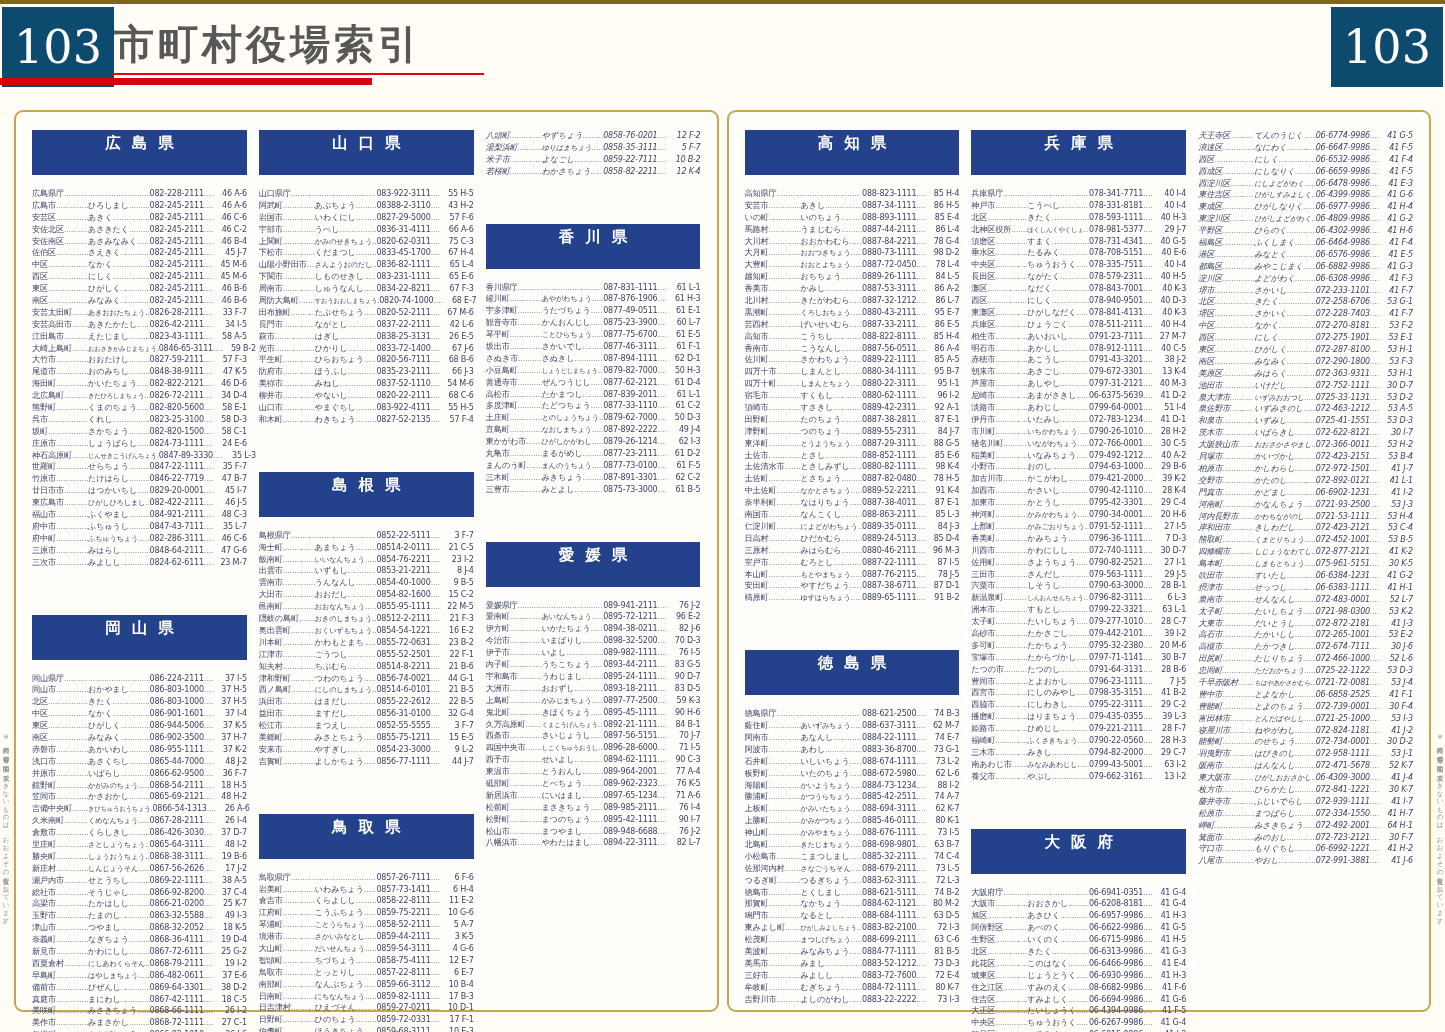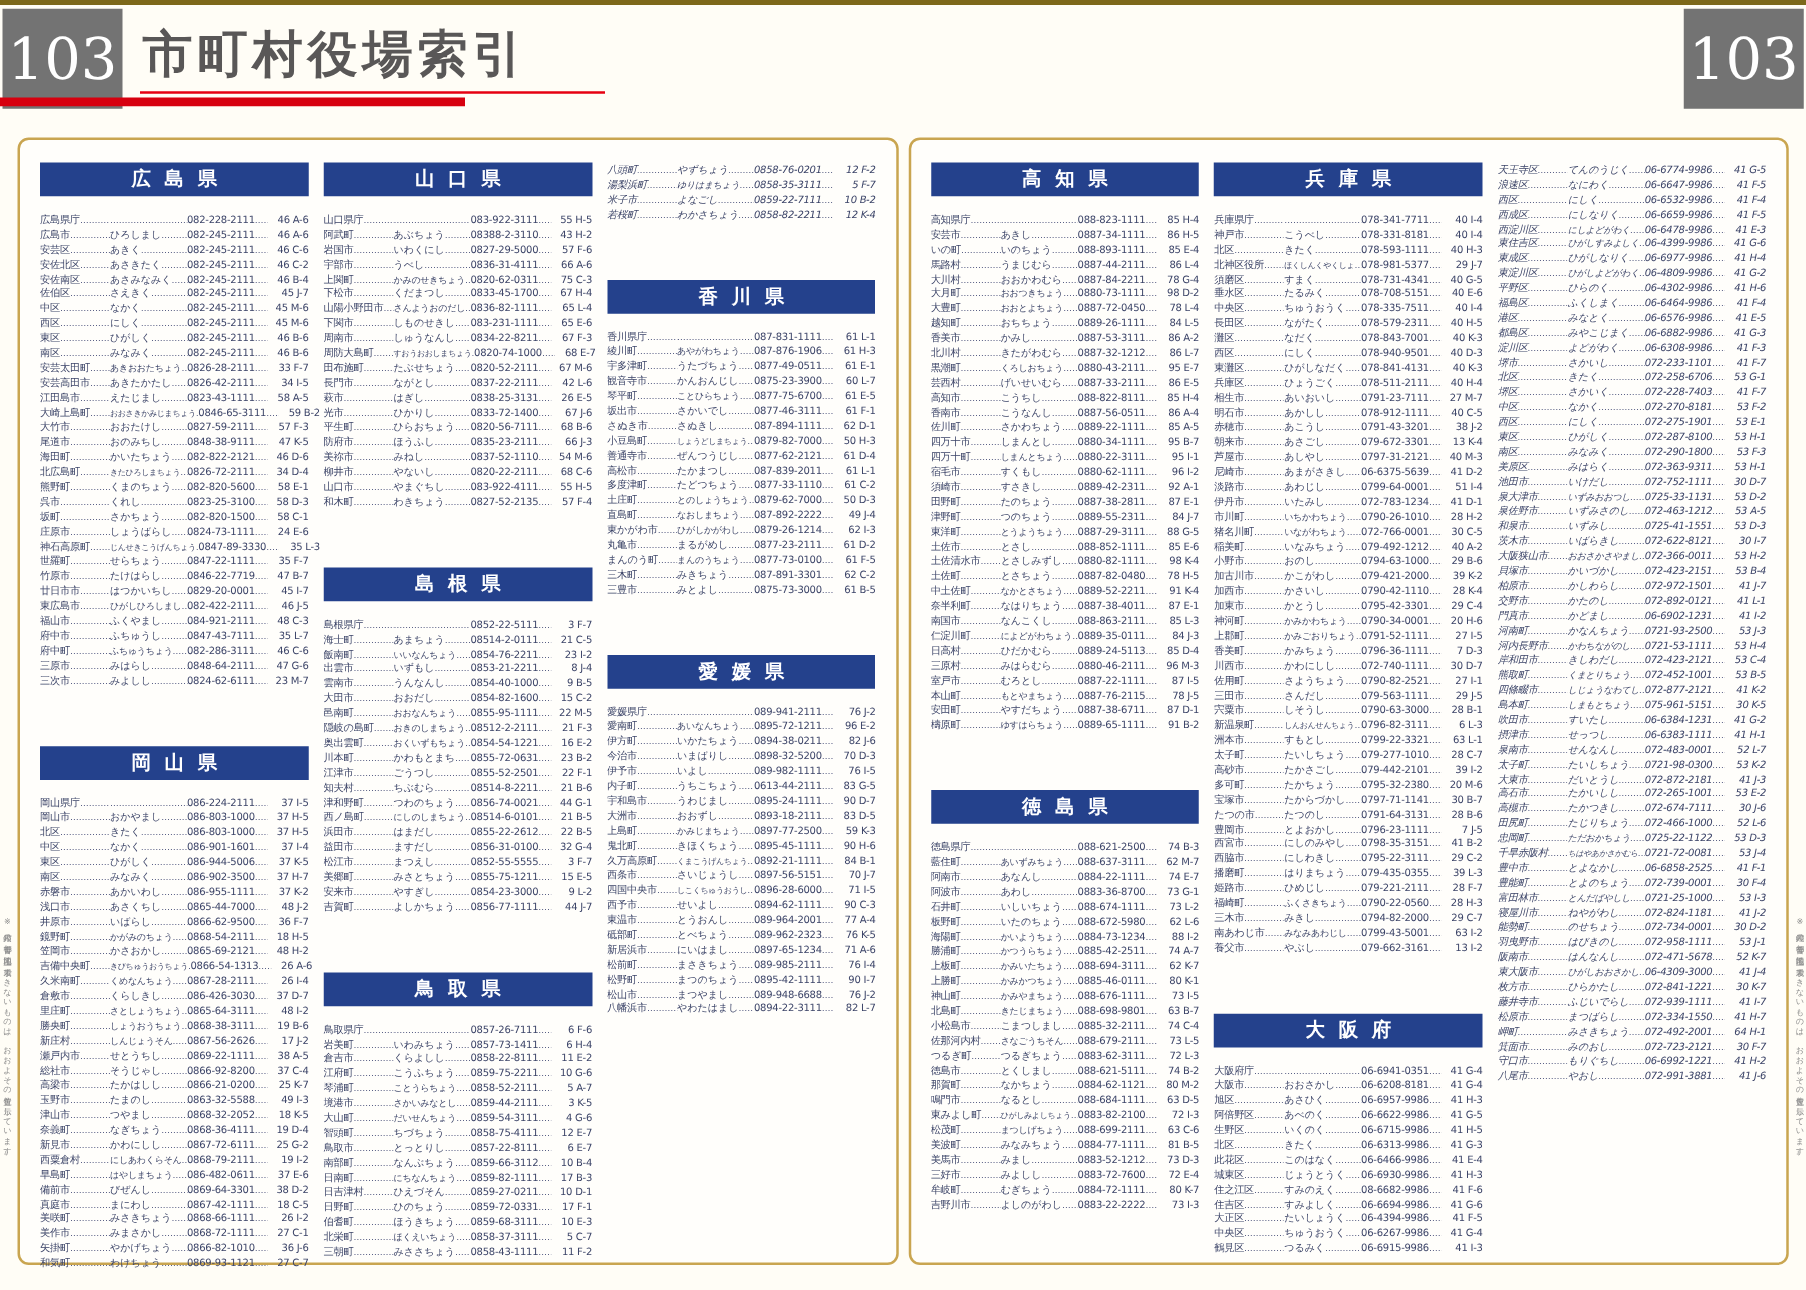--- a/index.html
+++ b/index.html
@@ -2,41 +2,41 @@
 <html lang="ja"><head>
 <meta charset="utf-8">
 <style>
   html,body{margin:0;padding:0;}
   body{
     width:1445px;height:1032px;position:relative;overflow:hidden;
     background:#fffdf6;font-family:"DejaVu Sans",sans-serif;color:#3c4468;
   }
   
   .topline{position:absolute;left:0;top:0;width:1445px;height:4px;background:#7d681a;}
-  .pagebox{position:absolute;top:7px;width:96px;height:80px;background:#737373;
+  .pagebox{position:absolute;top:7px;width:112px;height:80px;background:#0c4a6e;
     display:flex;align-items:center;justify-content:center;}
   .pagebox.left{left:2px;} .pagebox.right{right:2px;}
   .pagenum{font-family:"DejaVu Serif",serif;font-size:46px;color:#ffffff;line-height:1;}
   .titlewrap{position:absolute;left:112px;top:22px;z-index:2;}
   .page-title{
     display:inline-block;font-size:40px;font-weight:bold;color:#595757;letter-spacing:4px;
     border-bottom:2px solid #e60012;padding:0 62px 7px 2px;line-height:1.1;
   }
   .redbar{position:absolute;left:0;top:78px;width:372px;height:7px;background:#d7000f;z-index:1;}
   
   .panels{position:absolute;left:14px;top:110px;width:1417px;height:902px;display:flex;gap:8px;}
   .panel{
     flex:1 1 0;min-width:0;background:#fffefb;border:2px solid #c9a550;border-radius:9px;
     padding:18px 16px 10px 16px;box-sizing:border-box;display:flex;gap:12px;
   }
   .col{flex:1 1 0;min-width:0;display:flex;flex-direction:column;}
   .section{margin-top:46px;}
   .section:first-child{margin-top:0;}
   .sec-h{
-    height:27px;line-height:27px;background:#24418c;color:#ffffff;text-align:center;
+    height:45px;line-height:27px;background:#24418c;color:#ffffff;text-align:center;
     font-size:15.5px;font-weight:bold;letter-spacing:11px;padding-left:11px;box-sizing:border-box;
     margin-bottom:13px;
   }
   .section.cont{margin-top:0;font-style:italic;}
   
   .rows{display:flex;flex-direction:column;}
   .row{display:flex;align-items:baseline;height:11.9px;line-height:11.9px;white-space:nowrap;}
   .nmw{flex:0 0 56px;display:flex;overflow:hidden;align-items:baseline;}
   .nm{font-size:8.2px;letter-spacing:-0.2px;}
   .kana{font-size:8px;letter-spacing:0;}
@@ -1732,21 +1732,21 @@
               <span class="ld l2"></span>
               <span class="grid">76 I-5</span>
             </div>
             <div class="row">
               <span class="nmw">
                 <span class="nm">内子町</span>
                 <span class="ld"></span>
               </span>
               <span class="kana">うちこちょう</span>
               <span class="ld"></span>
-              <span class="tel">0613-44-2111</span>
+              <span class="tel">0893-44-2111</span>
               <span class="ld l2"></span>
               <span class="grid">83 G-5</span>
             </div>
             <div class="row">
               <span class="nmw">
                 <span class="nm">宇和島市</span>
                 <span class="ld"></span>
               </span>
               <span class="kana">うわじまし</span>
               <span class="ld"></span>

